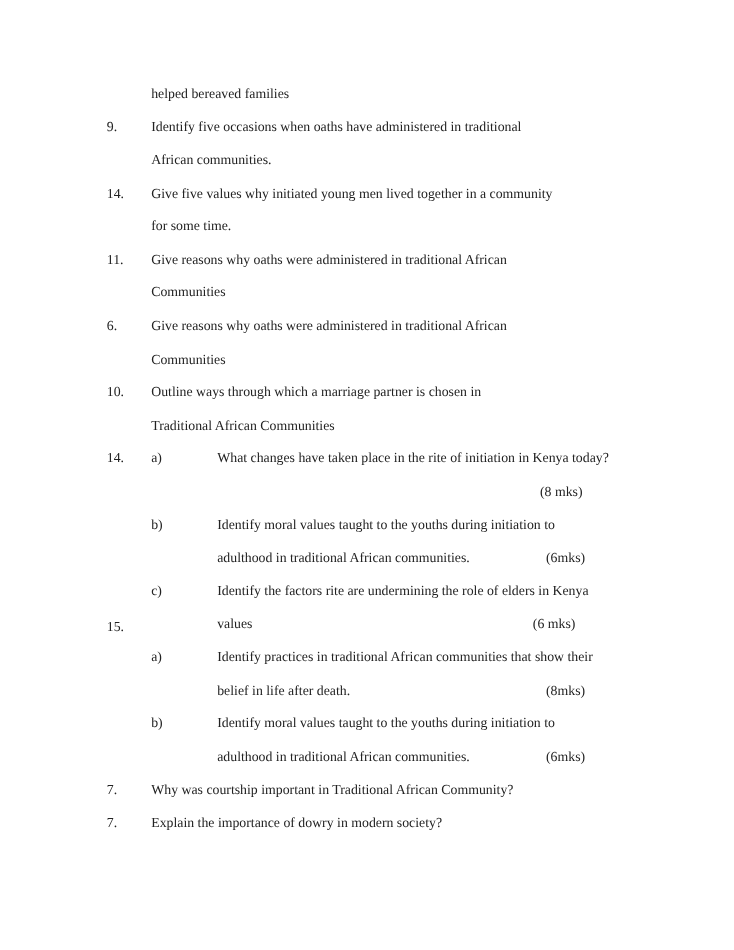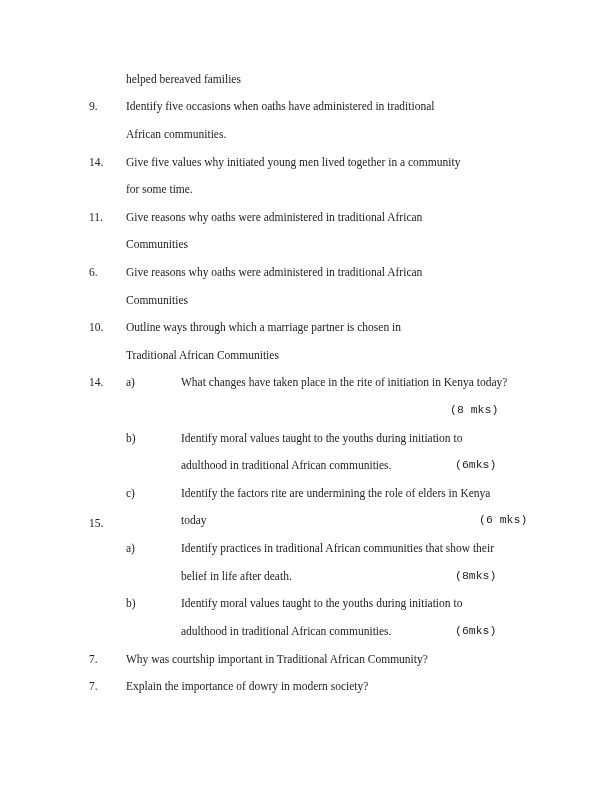--- a/index.html
+++ b/index.html
@@ -6,21 +6,21 @@
   body {
     width: 612px; height: 792px; position: relative; overflow: hidden;
     font-family: "Liberation Serif", "DejaVu Serif", serif;
     font-size: 11.5px; color: #222222;
   }
   .line { position: absolute; white-space: nowrap; line-height: 14px; }
   .num { left: 89px; }
   .txt { left: 126px; }
   .sub { left: 126px; }
   .subtxt { left: 158px; margin-left: 23px; }
-  .marks { white-space: nowrap; font-family: Liberation Mono, monospace; }
+  .marks { white-space: nowrap; }
 </style>
 </head>
 <body>
 
 <div>
   <div class="line txt" style="top:72px">helped bereaved families</div>
 
   <div class="line num" style="top:99px">9.</div>
   <div class="line txt" style="top:99px">Identify five occasions when oaths have administered in traditional</div>
   <div class="line txt" style="top:127px">African communities.</div>
@@ -46,22 +46,22 @@
   <div class="line subtxt" style="top:375px">What changes have taken place in the rite of initiation in Kenya today?</div>
   <div class="line marks" style="top:403px; left:450px">(8 mks)</div>
 
   <div class="line sub" style="top:431px">b)</div>
   <div class="line subtxt" style="top:431px">Identify moral values taught to the youths during initiation to</div>
   <div class="line subtxt" style="top:458px">adulthood in traditional African communities.</div>
   <div class="line marks" style="top:458px; left:455px">(6mks)</div>
 
   <div class="line sub" style="top:486px">c)</div>
   <div class="line subtxt" style="top:486px">Identify the factors rite are undermining the role of elders in Kenya</div>
-  <div class="line subtxt" style="top:513px">today</div>
-  <div class="line marks" style="top:513px; left:479px">(6 mks)</div>
+  <div class="line subtxt" style="top:513px">values</div>
+  <div class="line marks" style="top:513px; left:444px">(6 mks)</div>
 
   <div class="line num" style="top:516px">15.</div>
   <div class="line sub" style="top:541px">a)</div>
   <div class="line subtxt" style="top:541px">Identify practices in traditional African communities that show their</div>
   <div class="line subtxt" style="top:569px">belief in life after death.</div>
   <div class="line marks" style="top:569px; left:455px">(8mks)</div>
 
   <div class="line sub" style="top:596px">b)</div>
   <div class="line subtxt" style="top:596px">Identify moral values taught to the youths during initiation to</div>
   <div class="line subtxt" style="top:624px">adulthood in traditional African communities.</div>

